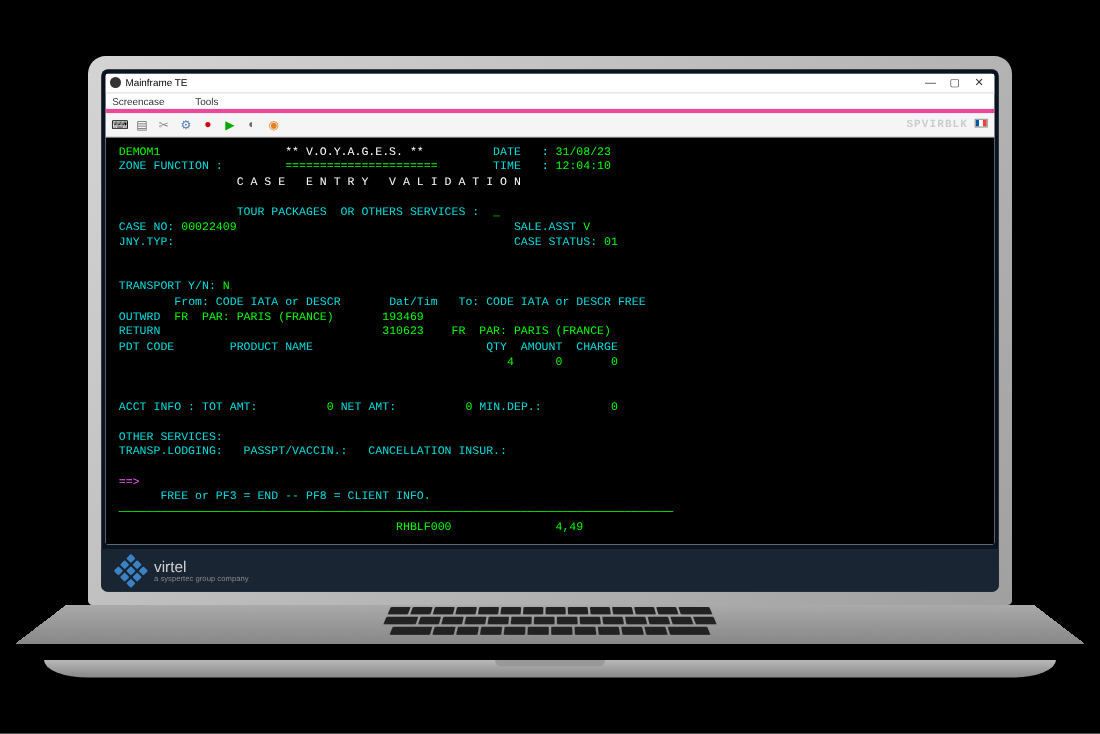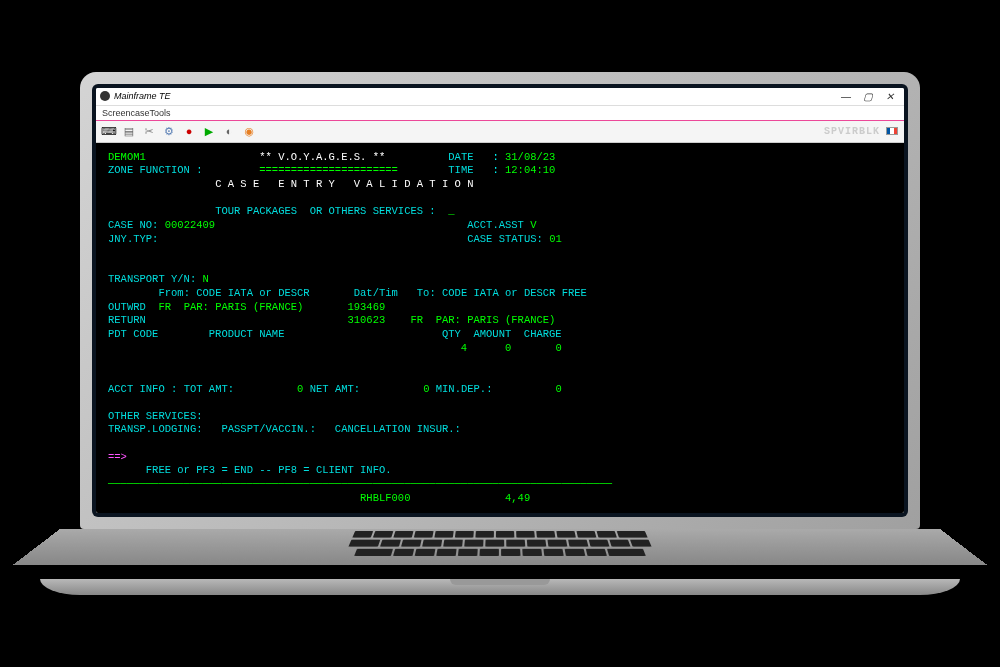--- a/index.html
+++ b/index.html
@@ -36,21 +36,20 @@
     }
     .titlebar {
       display: flex;
       align-items: center;
       justify-content: space-between;
       background: #fff;
       border-bottom: 1px solid #ddd;
       height: 18px;
       padding: 0 4px;
       font-size: 9px;
-      font-style: italic;
     }
     .titlebar-left {
       display: flex;
       align-items: center;
       gap: 4px;
     }
     .titlebar-icon {
       width: 10px; height: 10px;
       background: #333;
       border-radius: 50%;
@@ -64,25 +63,25 @@
       height: 14px;
       display: flex;
       align-items: center;
       justify-content: center;
       font-size: 10px;
       cursor: pointer;
       color: #333;
     }
     .menubar {
       display: flex;
-      gap: 0;
+      gap: 28px;
       padding: 2px 6px;
       font-size: 9px;
       color: #333;
-      border-bottom: 1px solid #ec4899;
+      border-bottom: 4px solid #ec4899;
     }
     .menubar span { cursor: pointer; }
     .toolbar {
       display: flex;
       align-items: center;
       gap: 6px;
       padding: 3px 6px;
       border-bottom: 1px solid #ccc;
       background: #f5f5f5;
       height: 22px;
@@ -93,21 +92,20 @@
       display: flex;
       align-items: center;
       justify-content: center;
       cursor: pointer;
       font-size: 11px;
       border-radius: 2px;
     }
     .toolbar-right {
       margin-left: auto;
       display: flex;
-      align-items: center;
       gap: 6px;
       font-size: 10px;
       color: #bbb;
     }
     .spvirblk {
       font-family: 'Courier New', monospace;
       font-weight: bold;
       letter-spacing: 1px;
       color: #ccc;
     }
@@ -239,21 +237,21 @@
             <span class="spvirblk">SPVIRBLK</span>
             <span class="flag-icon"></span>
           </div>
         </div>
 
         <div class="terminal"><span class="green">DEMOM1</span>                  <span class="white">** V.O.Y.A.G.E.S. **</span>          <span class="cyan">DATE</span>   : <span class="green">31/08/23</span>
 <span class="cyan">ZONE FUNCTION :</span>         <span class="green">======================</span>        <span class="cyan">TIME</span>   : <span class="green">12:04:10</span>
                  <span class="white">C A S E   E N T R Y   V A L I D A T I O N</span>
 
                  <span class="cyan">TOUR PACKAGES  OR OTHERS SERVICES :</span>  <span class="green">_</span>
-<span class="cyan">CASE NO:</span> <span class="green">00022409</span>                                        <span class="cyan">ACCT.ASST</span> <span class="green">V</span>
+<span class="cyan">CASE NO:</span> <span class="green">00022409</span>                                        <span class="cyan">SALE.ASST</span> <span class="green">V</span>
 <span class="cyan">JNY.TYP:</span>                                                 <span class="cyan">CASE STATUS:</span> <span class="green">01</span>
 
 
 <span class="cyan">TRANSPORT Y/N:</span> <span class="green">N</span>
         <span class="cyan">From: CODE IATA or DESCR</span>       <span class="cyan">Dat/Tim</span>   <span class="cyan">To: CODE IATA or DESCR FREE</span>
 <span class="cyan">OUTWRD</span>  <span class="green">FR  PAR: PARIS (FRANCE)</span>       <span class="green">193469</span>
 <span class="cyan">RETURN</span>                                <span class="green">310623</span>    <span class="green">FR  PAR: PARIS (FRANCE)</span>
 <span class="cyan">PDT CODE        PRODUCT NAME                         QTY  AMOUNT  CHARGE</span>
                                                         <span class="green">4</span>      <span class="green">0</span>       <span class="green">0</span>
 
@@ -262,20 +260,37 @@
 
 <span class="cyan">OTHER SERVICES:</span>
 <span class="cyan">TRANSP.LODGING:</span>   <span class="cyan">PASSPT/VACCIN.:</span>   <span class="cyan">CANCELLATION INSUR.:</span>
 
 <span class="cmd-prompt">==&gt;</span>
       <span class="cyan">FREE or PF3 = END -- PF8 = CLIENT INFO.</span>
 <span class="green">────────────────────────────────────────────────────────────────────────────────</span>
                                         <span class="green">RHBLF000</span>               <span class="green">4,49</span></div>
       </div>
 
+      <div class="footer-bar">
+        <div class="logo-dots">
+          <div class="logo-dot"></div>
+            <div class="logo-dot"></div>
+            <div class="logo-dot"></div>
+          <div class="logo-dot"></div>
+            <div class="logo-dot"></div>
+            <div class="logo-dot"></div>
+          <div class="logo-dot"></div>
+            <div class="logo-dot"></div>
+            <div class="logo-dot"></div>
+        </div>
+        <div class="brand-text">
+          <span>virtel</span>
+          <small>a syspertec group company</small>
+        </div>
+      </div>
 
     </div>
   </div>
 
   <div class="keyboard-area">
     <div class="kb-row">
       <div class="key" style="width:18px"></div>
         <div class="key" style="width:18px"></div>
         <div class="key" style="width:18px"></div>
         <div class="key" style="width:18px"></div>

